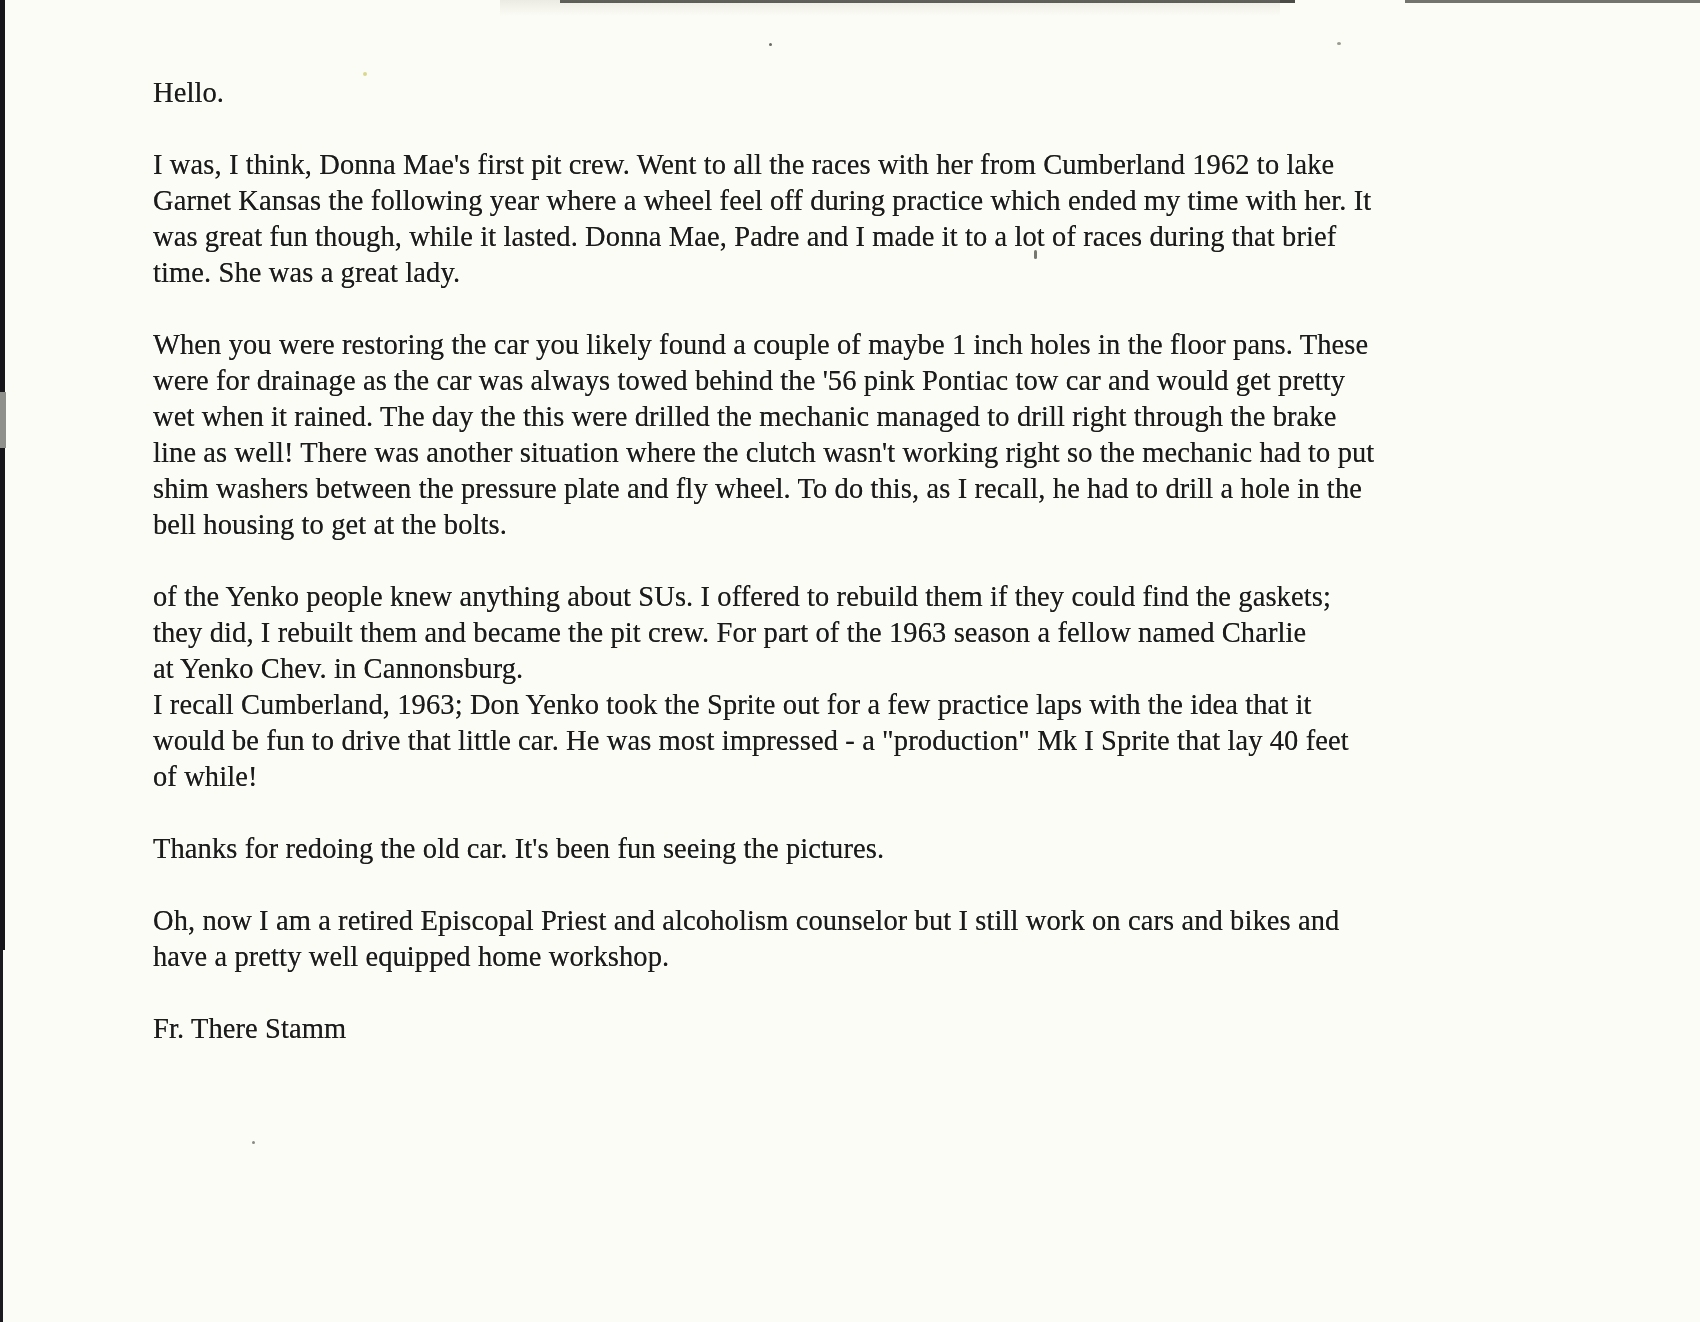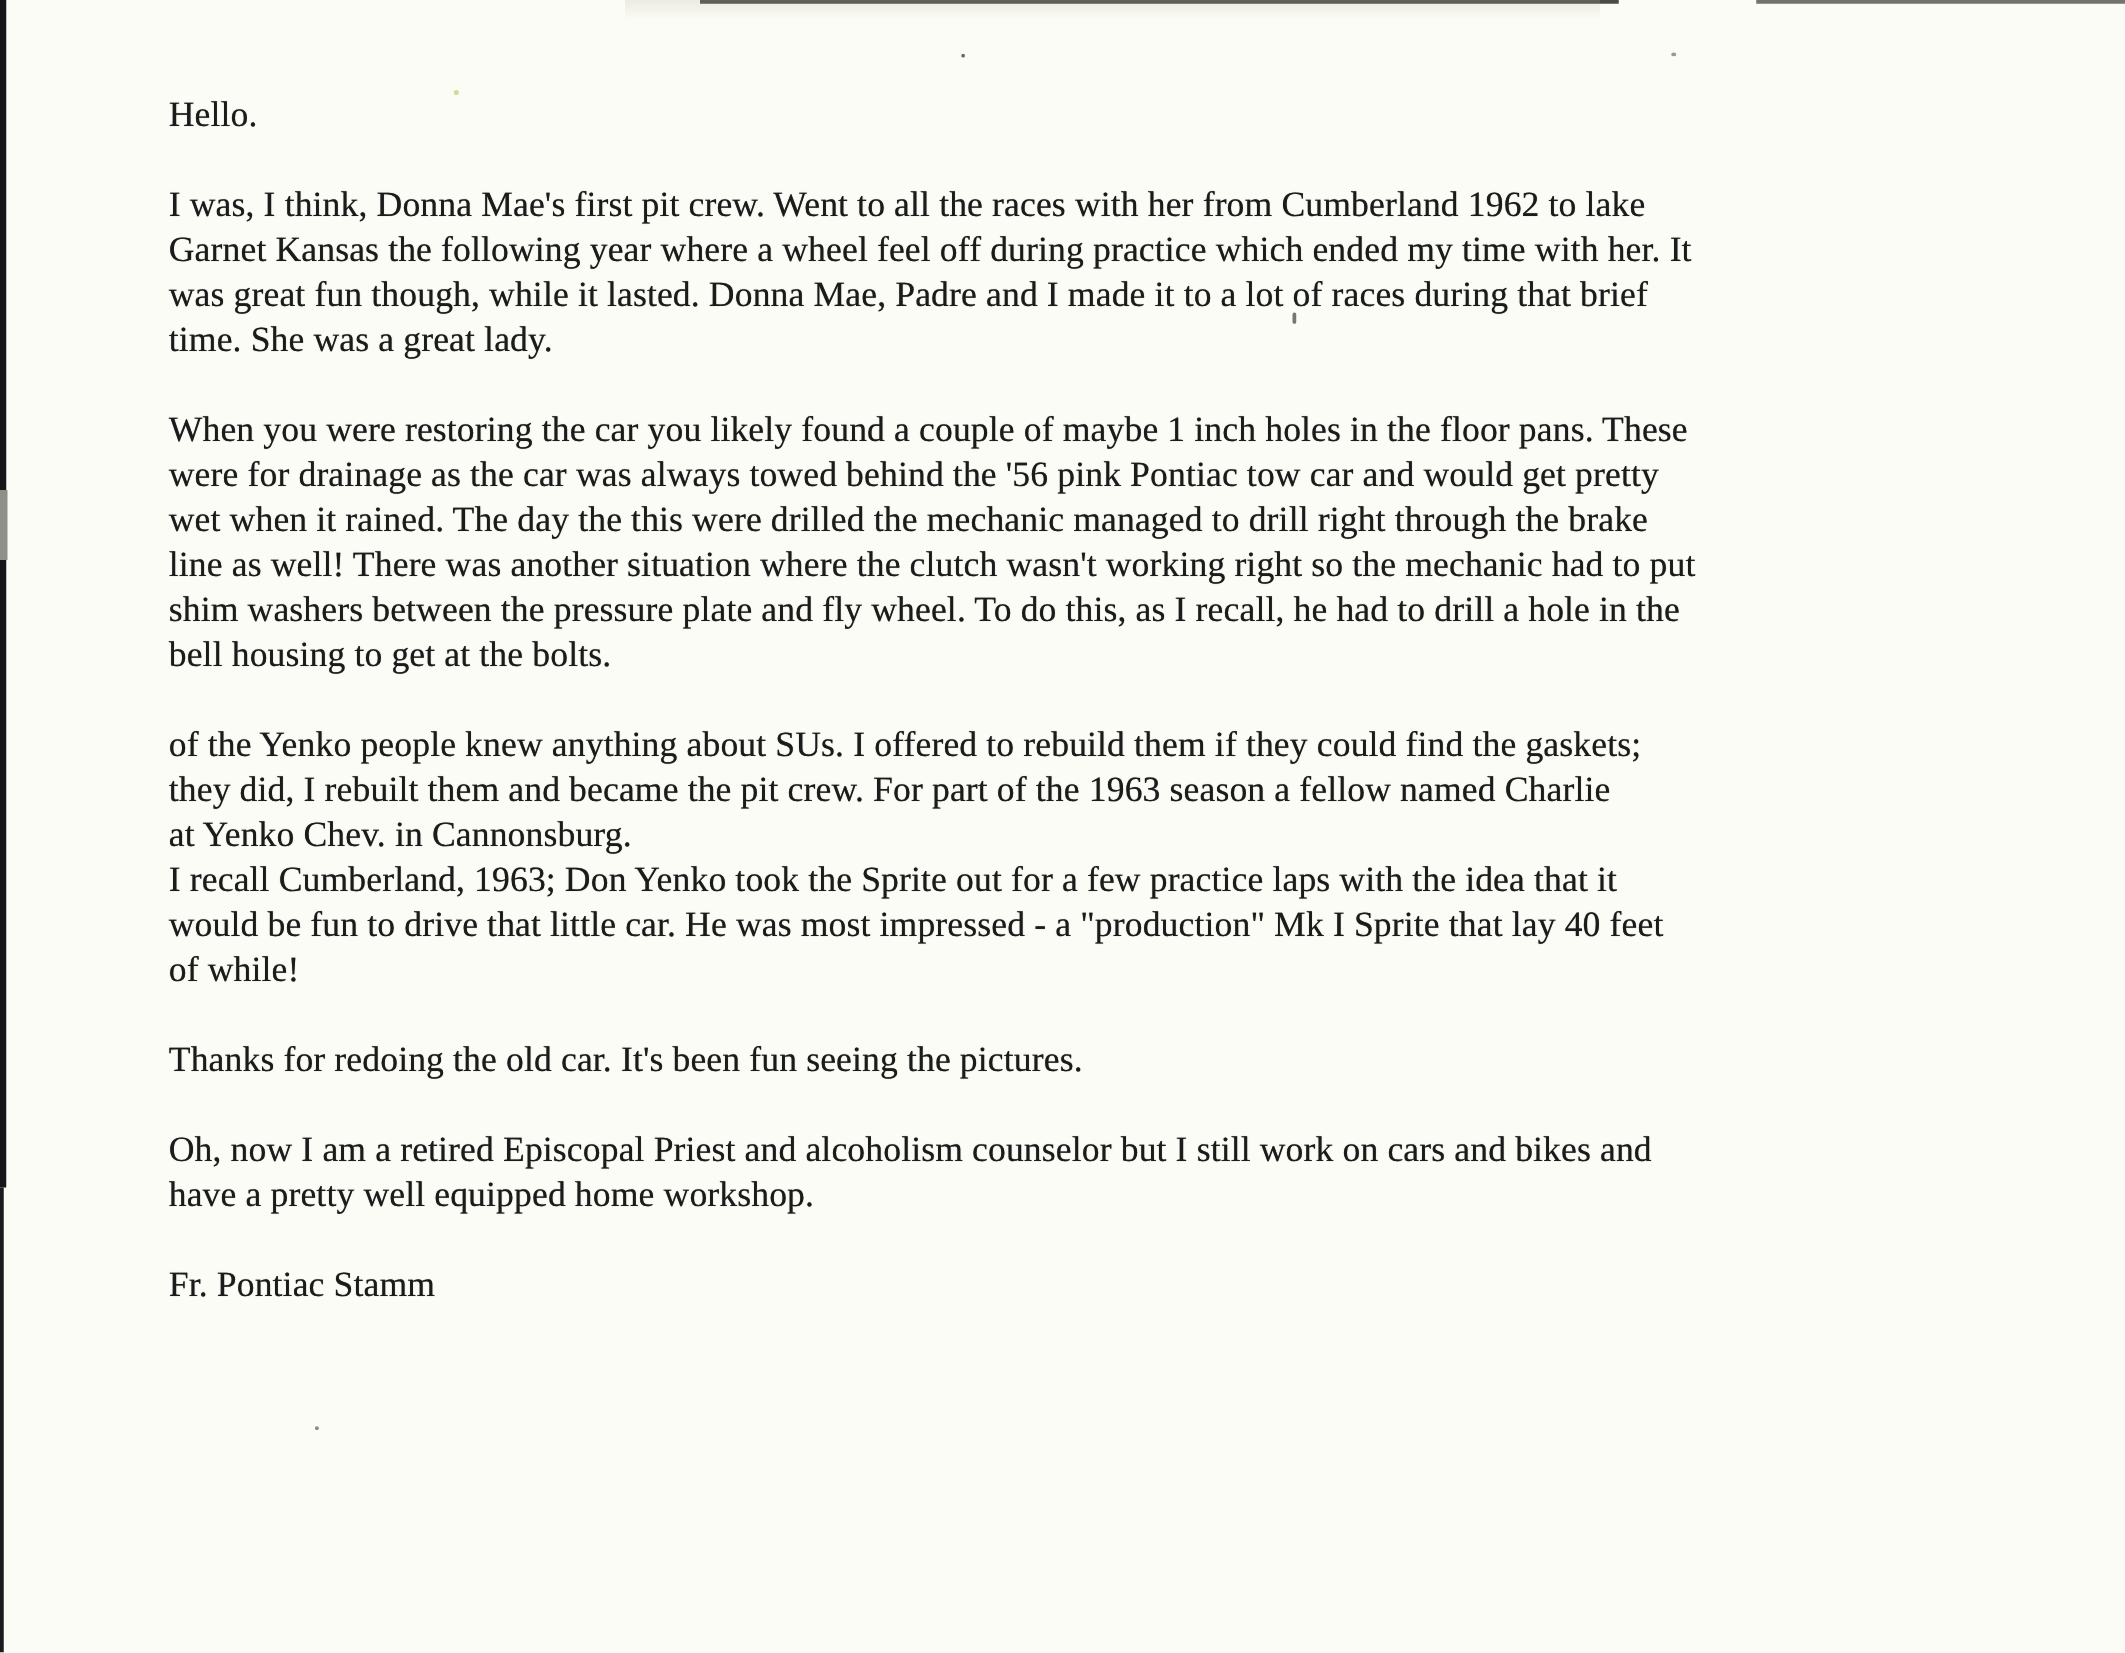--- a/index.html
+++ b/index.html
@@ -62,21 +62,21 @@
   }
   .speck-a { left: 1034px; top: 250px; width: 3px; height: 9px; border-radius: 2px; background: #77776f; }
   .speck-b { left: 769px;  top: 43px;  width: 3px; height: 3px; }
   .speck-c { left: 1337px; top: 42px;  width: 4px; height: 3px; background: #9a9a90; }
   .speck-d { left: 363px;  top: 72px;  width: 4px; height: 4px; background: #d8d890; }
   .speck-e { left: 252px;  top: 1141px; width: 3px; height: 3px; background: #8a8a84; }
 
   
   .letter {
     position: absolute;
-    left: 135px;
+    left: 153px;
     top: 75px;
     width: 1480px;
     color: #1b1b1b;
     font-size: 28.5px;
     line-height: 36px;
     letter-spacing: 0.1px;
     text-shadow: 0 0 0.6px rgba(30,30,30,0.75);
   }
   .block { margin-bottom: 36px; }
   .line { white-space: pre; }
@@ -123,15 +123,15 @@
       <div class="line">of while!</div>
     </div>
     <div class="block">
       <div class="line">Thanks for redoing the old car. It's been fun seeing the pictures.</div>
     </div>
     <div class="block">
       <div class="line">Oh, now I am a retired Episcopal Priest and alcoholism counselor but I still work on cars and bikes and</div>
       <div class="line">have a pretty well equipped home workshop.</div>
     </div>
     <div class="block">
-      <div class="line">Fr. Pontiac Stamm</div>
+      <div class="line">Fr. There Stamm</div>
     </div>
   </div>
 
 </body></html>

